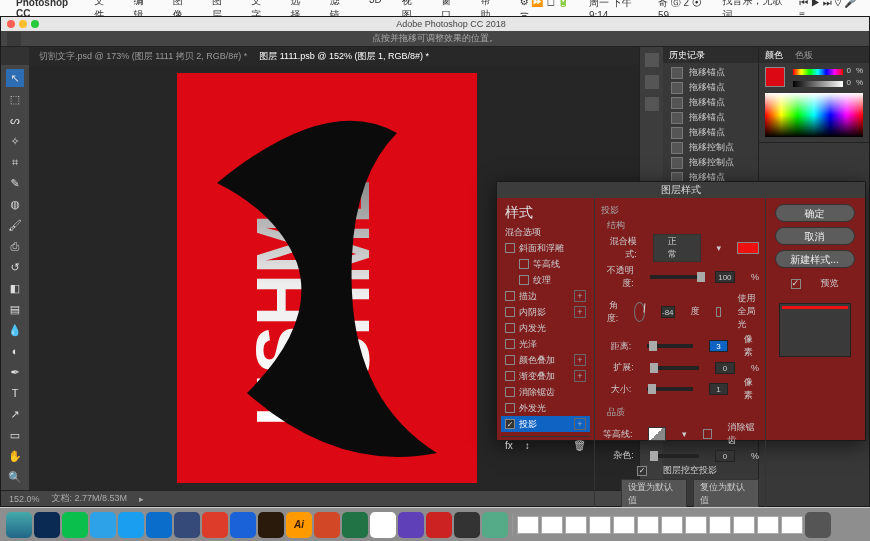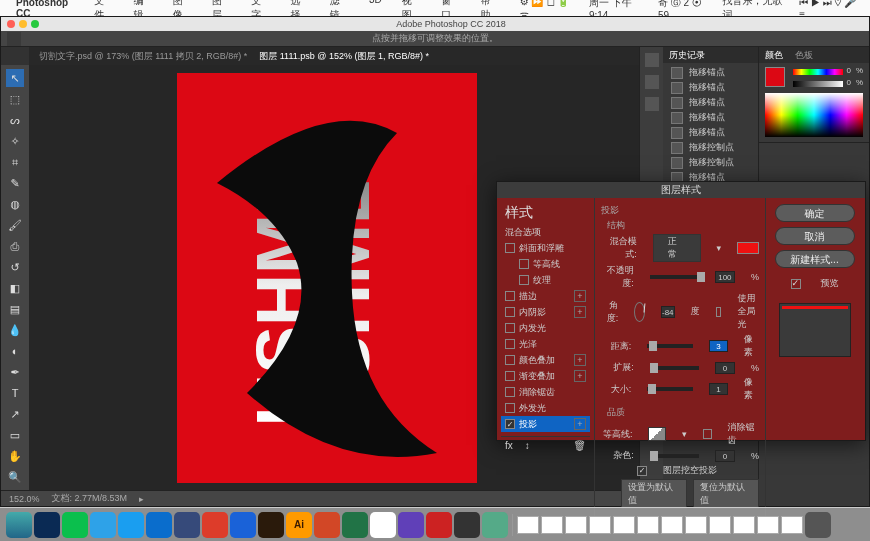--- a/index.html
+++ b/index.html
@@ -87,21 +87,21 @@
 .dial { width: 20px; height: 20px; border: 1px solid #777; border-radius: 50%; position: relative; }
 .dial .hand { position: absolute; top: 9px; left: 9px; width: 9px; height: 1px; background: #ddd; transform-origin: left center; transform: rotate(-84deg); }
 
 .ls-btn { width: 80px; height: 18px; background: #5c5c5c; color: #eee; font-size: 10px; text-align: center; line-height: 18px; border: 1px solid #333; cursor: pointer; border-radius: 9px; }
 .ls-preview { width: 72px; height: 54px; background: #3a3a3a; border: 1px solid #222; margin-top: 6px; position: relative; }
 .ls-preview::after { content: ""; position: absolute; top: 2px; left: 2px; right: 2px; height: 3px; background: #e11; }
 .cb-preview { width: 10px; height: 10px; border: 1px solid #888; margin-right: 4px; position: relative; }
 .cb-preview::after { content: "✓"; position: absolute; top: -2px; left: 0; font-size: 9px; color: #ddd; }
 
 
-.dock { position: absolute; bottom: 0; left: 0; right: 0; height: 34px; background: rgba(240,240,240,.5); border-top: 1px solid #ccc; display: flex; align-items: center; padding: 2px 6px; gap: 2px; }
+.dock { position: absolute; bottom: 0; left: 0; right: 0; height: 34px; background: rgba(240,240,240,.5); border-top: 1px solid #ccc; display: flex; align-items: center; padding: 2px 6px; gap: 2px; font-style: italic; }
 .dock .d { width: 26px; height: 26px; border-radius: 5px; }
 .dock .sep { width: 1px; height: 22px; background: #999; margin: 0 2px; }
 .thumb { width: 22px; height: 18px; background: #fff; border: 1px solid #aaa; }
 
 .small-btn { padding: 1px 6px; background: #555; border: 1px solid #333; font-size: 9px; cursor: pointer; }
 </style>
 </head>
 <body>
 
 <div class="mac-bar">

